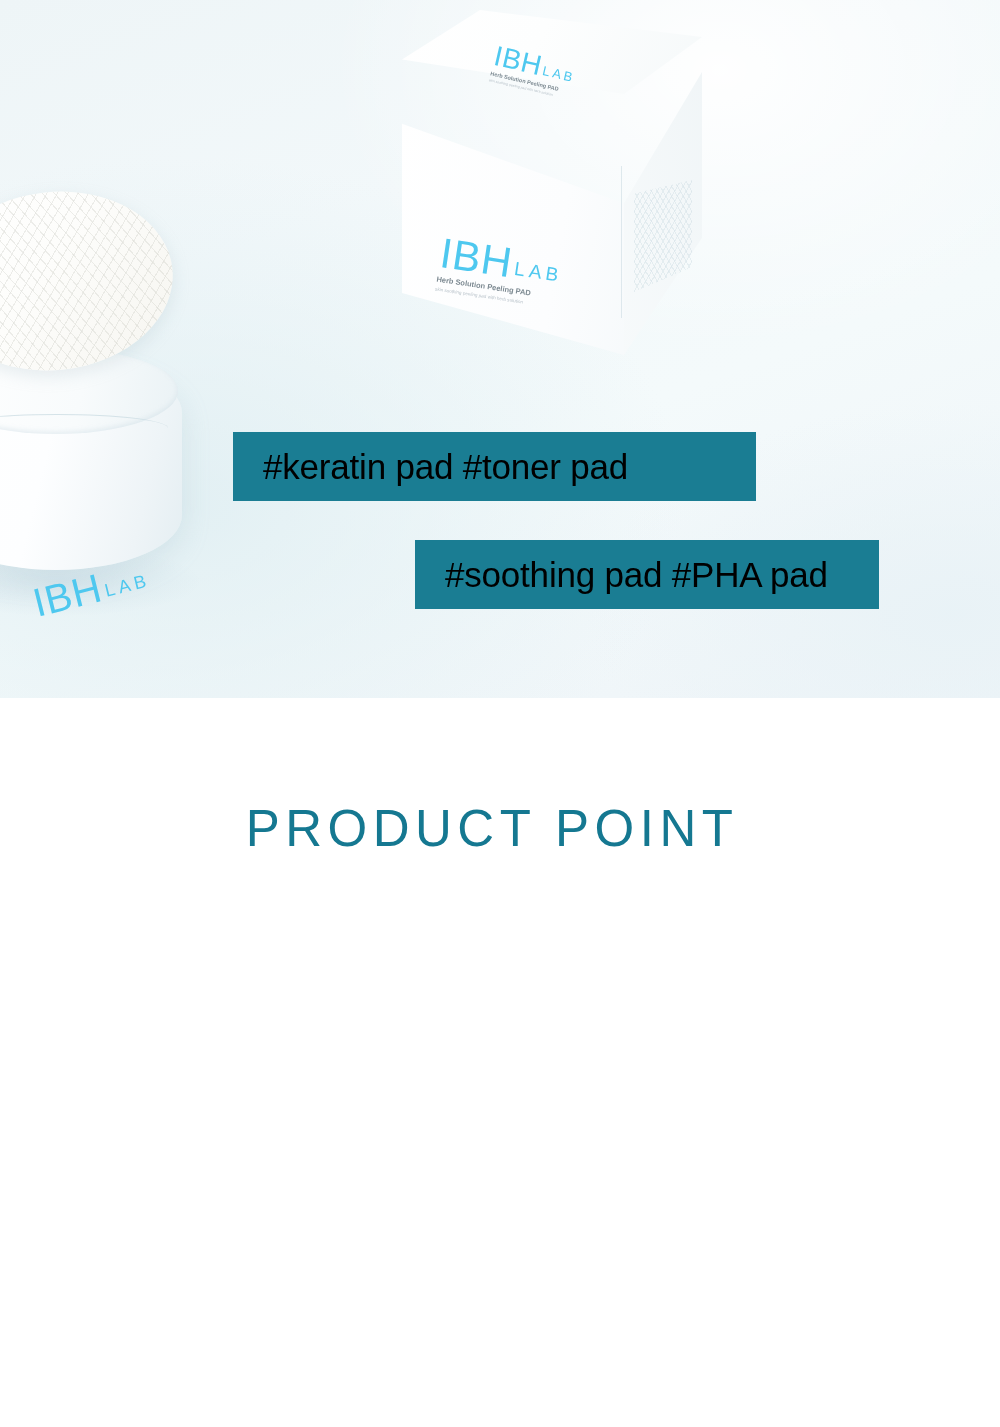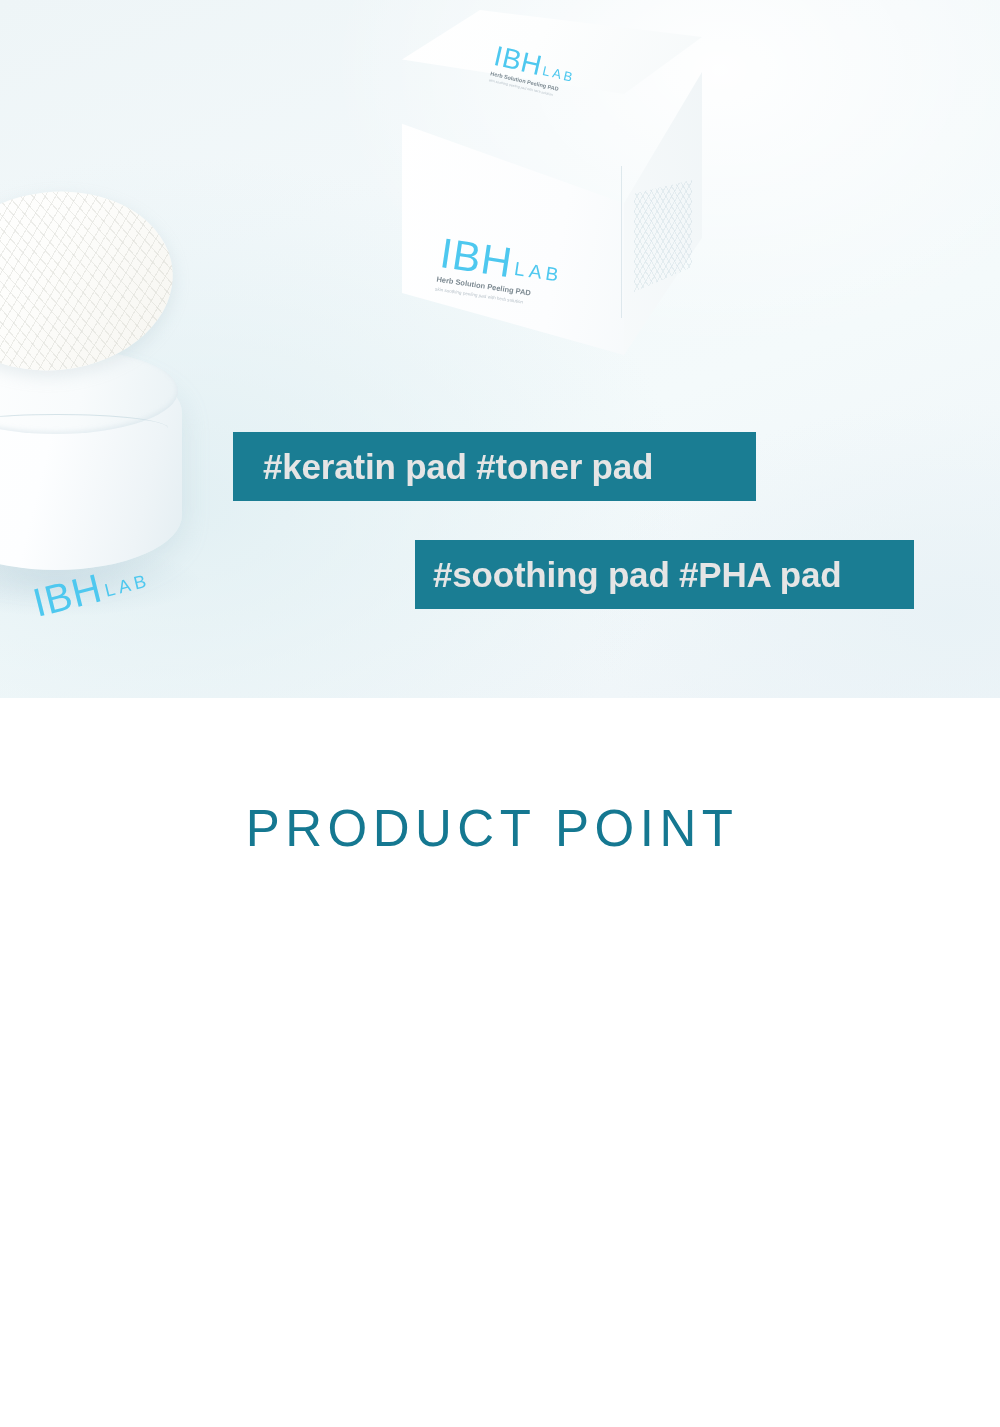--- a/index.html
+++ b/index.html
@@ -210,40 +210,40 @@
       repeating-linear-gradient(54deg, rgba(198,200,192,0.55) 0 1px, transparent 1px 9px),
       repeating-linear-gradient(-54deg, rgba(198,200,192,0.55) 0 1px, transparent 1px 9px);
   }
 
   
   .tag-banner {
     position: absolute;
     display: flex;
     align-items: center;
     background: #1a7d93;
-    color: #e5e5e5;
-    font-family: "Liberation Sans", sans-serif;
-    font-weight: 700;
+    color: #000000;
+    font-family: "Liberation Sans", sans-serif;
+    font-weight: 400;
     font-size: 35px;
     letter-spacing: -0.2px;
     white-space: nowrap;
   }
   .tag-banner-1 {
     left: 233px;
     top: 432px;
     width: 523px;
     height: 69px;
     padding-left: 30px;
   }
   .tag-banner-2 {
     left: 415px;
     top: 540px;
-    width: 499px;
+    width: 464px;
     height: 69px;
-    padding-left: 18px;
+    padding-left: 30px;
   }
 
   
   .points {
     position: relative;
     width: 1000px;
     height: 729px;
     background: #ffffff;
   }
 

